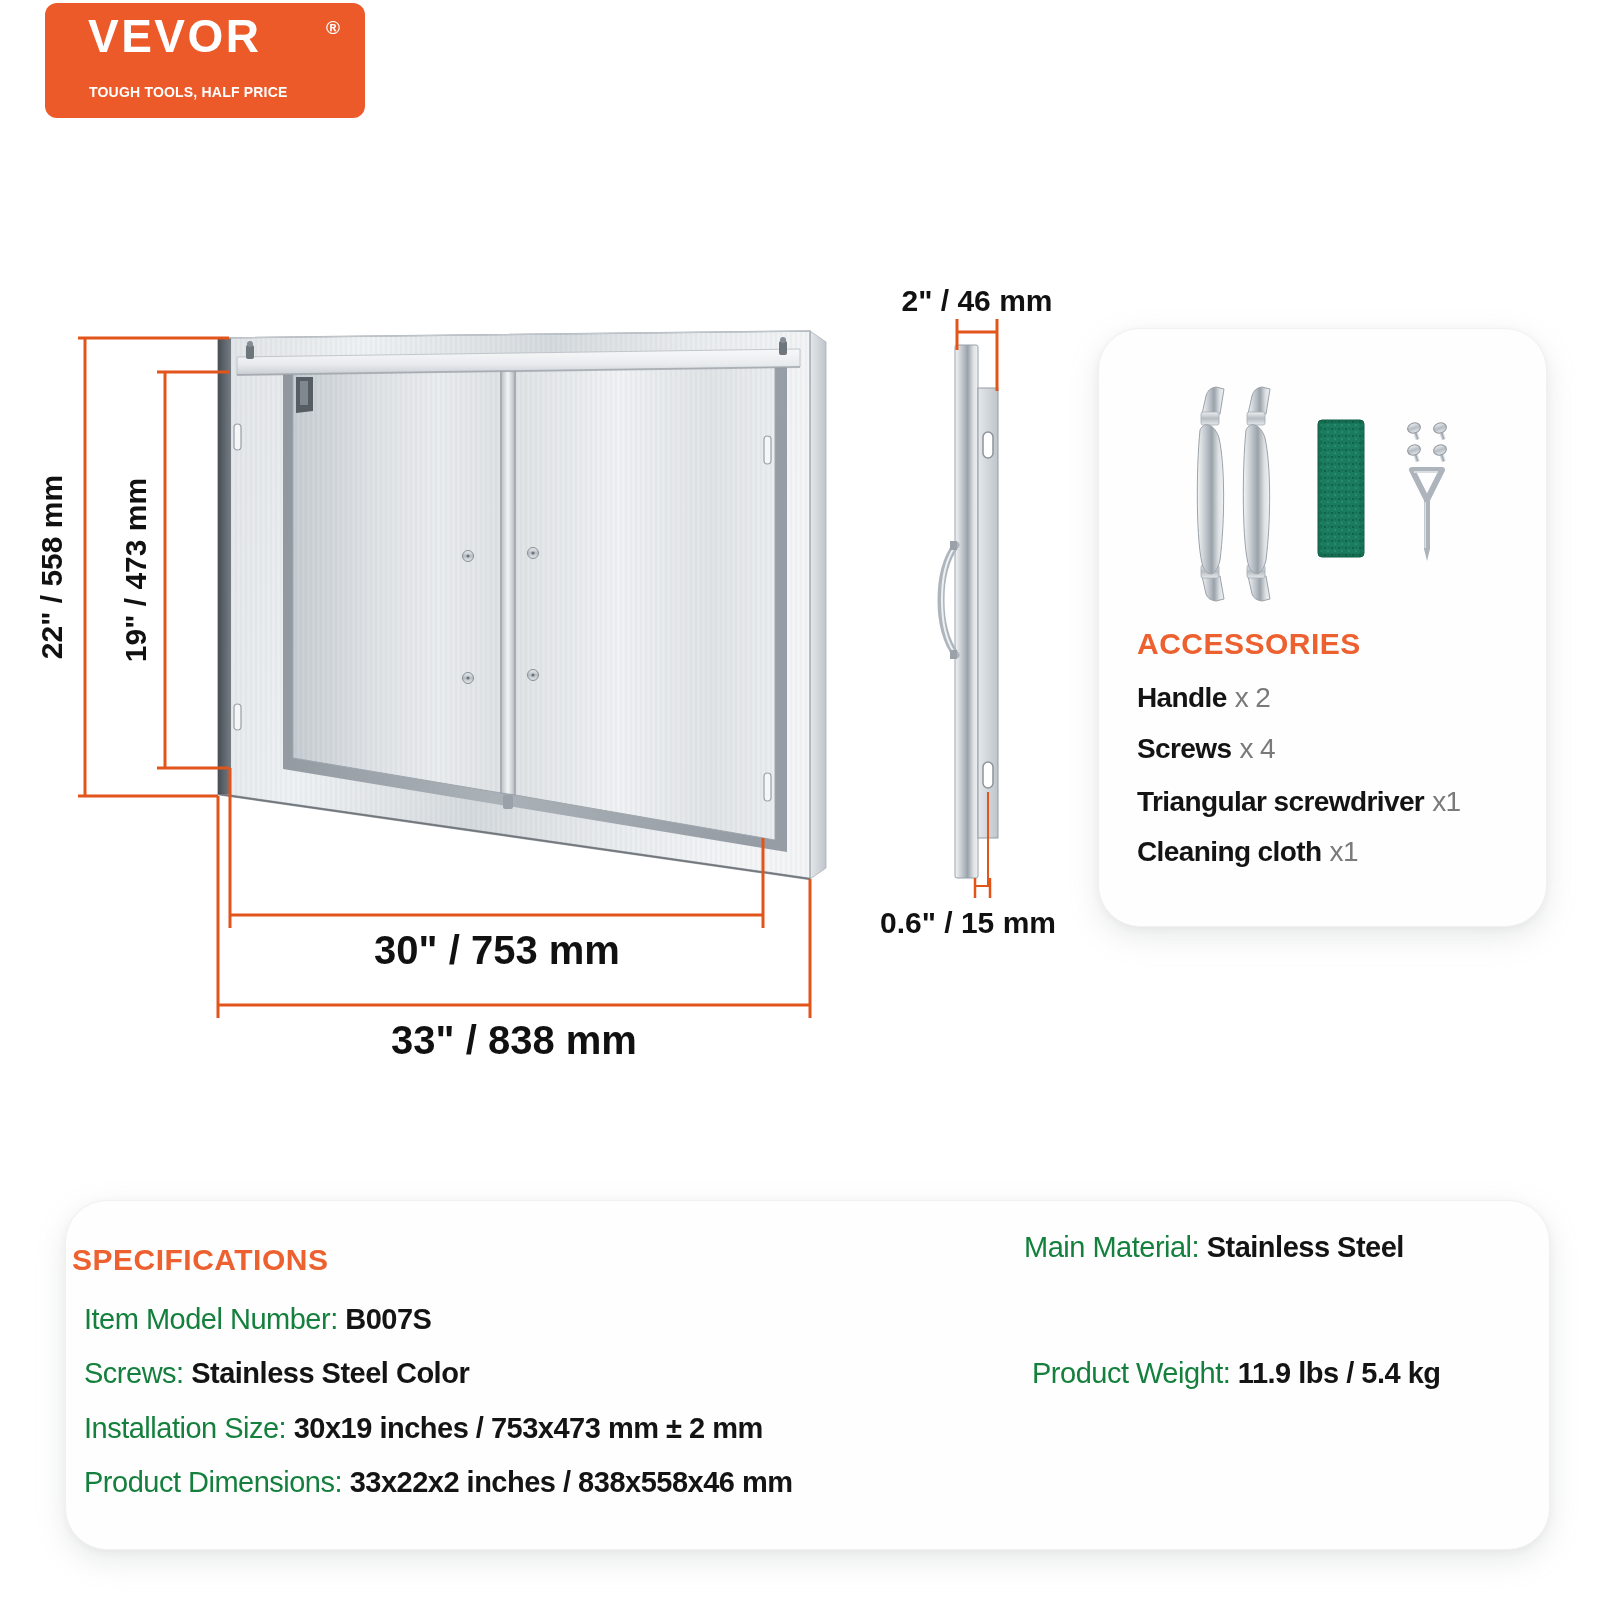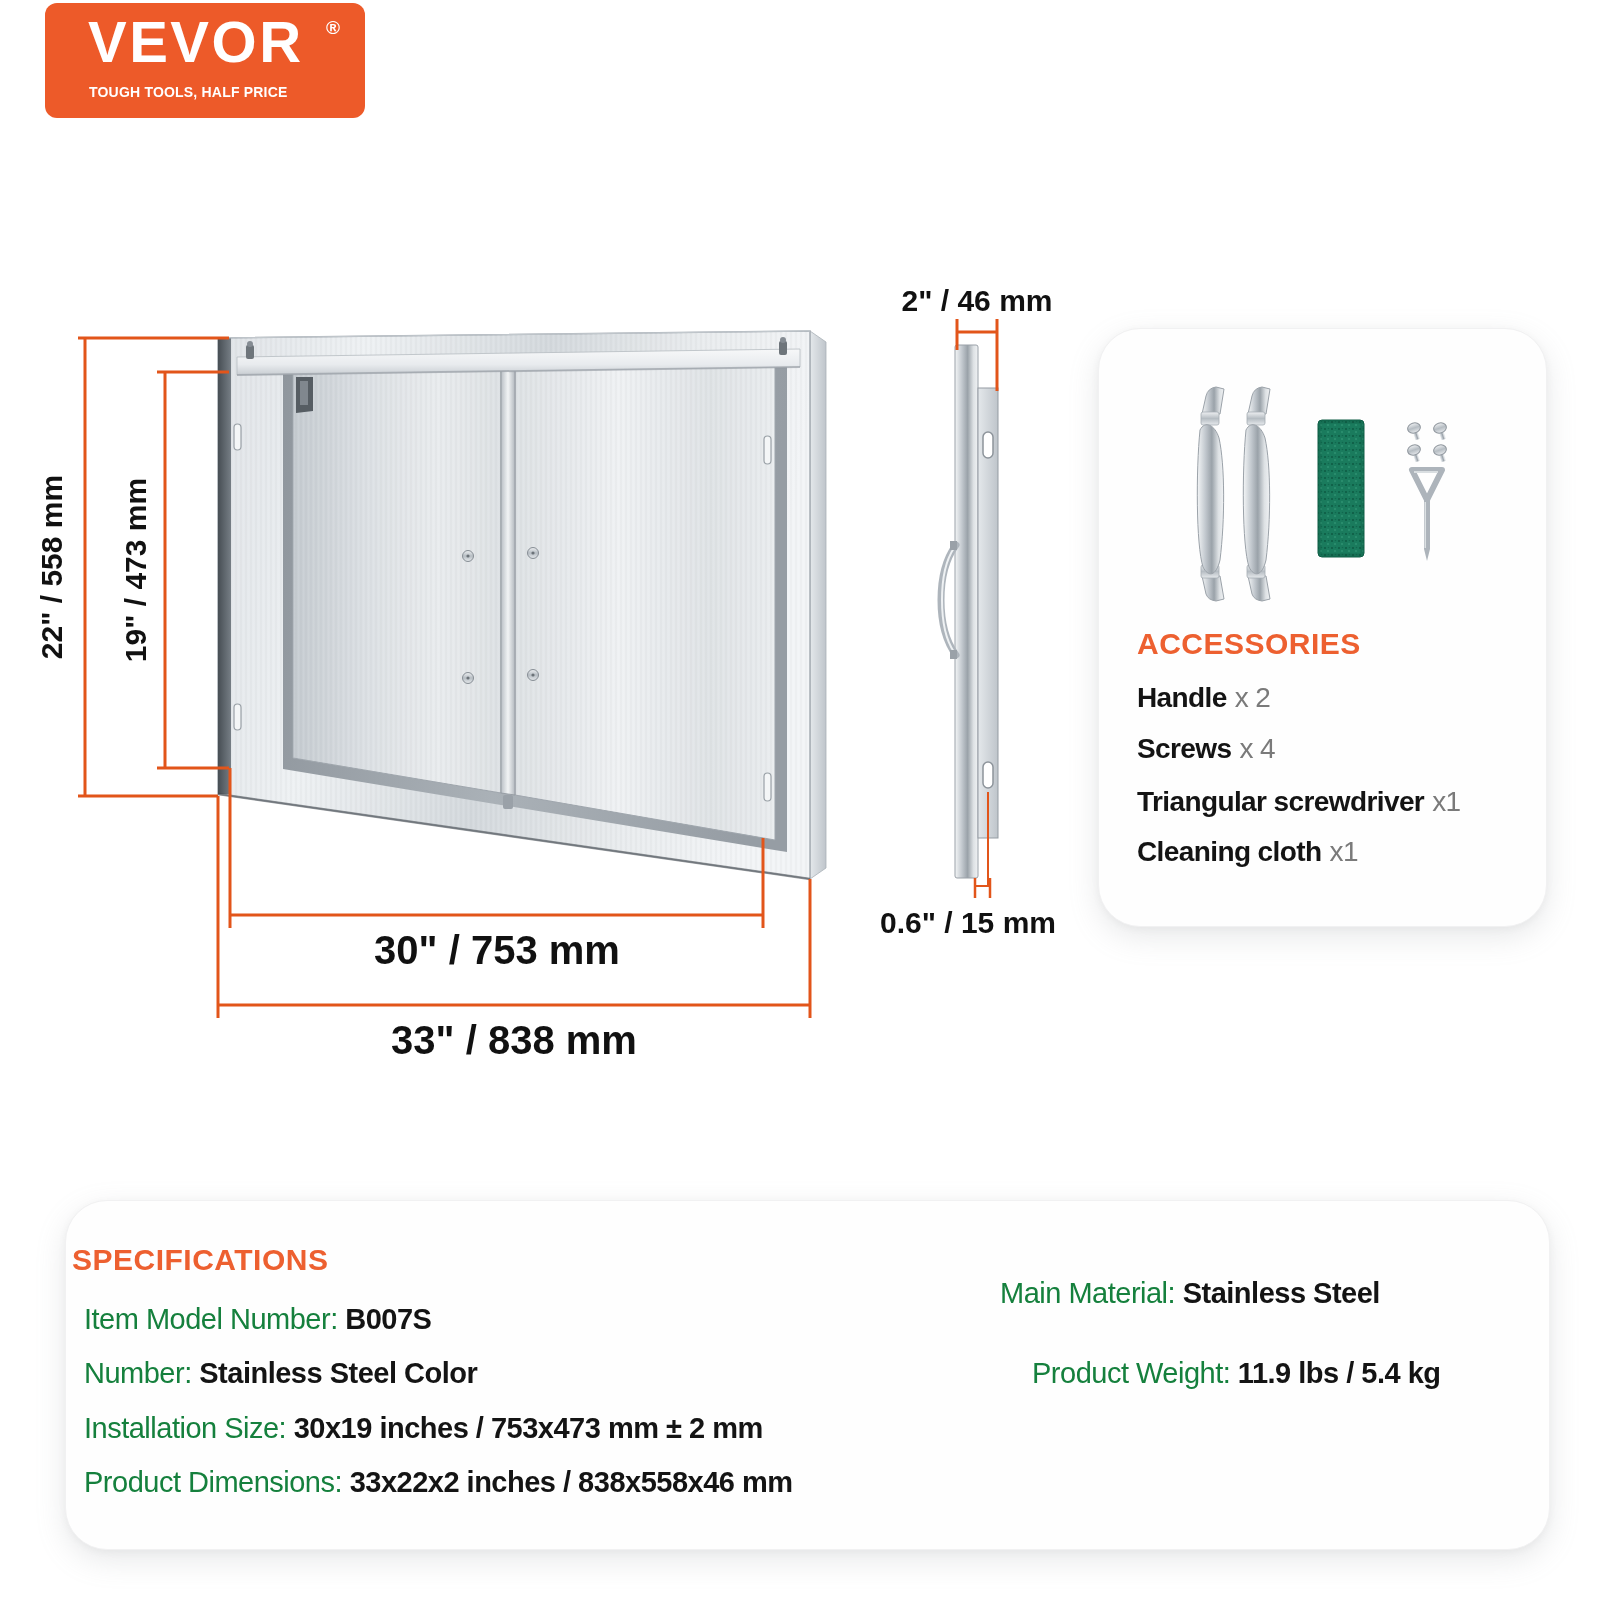--- a/index.html
+++ b/index.html
@@ -3,21 +3,21 @@
 <meta charset="utf-8">
 <style>
   html,body{margin:0;padding:0;background:#ffffff;}
   body{width:1600px;height:1600px;position:relative;overflow:hidden;
        font-family:"Liberation Sans","DejaVu Sans",sans-serif;}
   .canvas{position:absolute;inset:0;width:1600px;height:1600px;}
 
   
   .logo{position:absolute;left:45px;top:3px;width:320px;height:115px;
         background:#ED5A29;border-radius:12px;color:#fff;}
-  .logo .brand{position:absolute;left:43px;top:10px;font-size:58px;font-weight:bold;
+  .logo .brand{position:absolute;left:43px;top:10px;font-size:46px;font-weight:bold;
         letter-spacing:2.5px;line-height:1;}
   .logo .reg{position:absolute;left:281px;top:14px;font-size:19px;font-weight:bold;}
   .logo .tagline{position:absolute;left:44px;top:81px;font-size:14px;font-weight:bold;
         letter-spacing:0.2px;white-space:nowrap;}
 
   
   .panel{position:absolute;background:#fefefe;border:1px solid #f1f1f2;border-radius:42px;
          box-shadow:0 10px 30px rgba(140,145,150,.20),0 2px 8px rgba(0,0,0,.04);}
   .panel.accessories{left:1098px;top:328px;width:447px;height:597px;}
   .panel.specs{left:65px;top:1200px;width:1483px;height:348px;}
@@ -287,29 +287,29 @@
   <div class="acc-item" style="top:836px;">
     <span class="nm">Cleaning cloth</span><span class="qty">x1</span>
   </div>
 
   <div class="spec-title">SPECIFICATIONS</div>
 
   <div class="spec-row col-l" style="top:1303px;">
     <span class="lbl">Item Model Number: </span><span class="val">B007S</span>
   </div>
   <div class="spec-row col-l" style="top:1357px;">
-    <span class="lbl">Number: </span><span class="val">Stainless Steel Color</span>
+    <span class="lbl">Screws: </span><span class="val">Stainless Steel Color</span>
   </div>
   <div class="spec-row col-l" style="top:1412px;">
     <span class="lbl">Installation Size: </span><span class="val">30x19 inches / 753x473 mm ± 2 mm</span>
   </div>
   <div class="spec-row col-l" style="top:1466px;">
     <span class="lbl">Product Dimensions: </span><span class="val">33x22x2 inches / 838x558x46 mm</span>
   </div>
 
-  <div class="spec-row col-r" style="top:1277px;">
+  <div class="spec-row col-r" style="top:1231px;margin-left:24px;">
     <span class="lbl">Main Material: </span><span class="val">Stainless Steel</span>
   </div>
   <div class="spec-row col-r" style="top:1357px;margin-left:32px;">
     <span class="lbl">Product Weight: </span><span class="val">11.9 lbs / 5.4 kg</span>
   </div>
 
 </div>
 
 </body></html>

